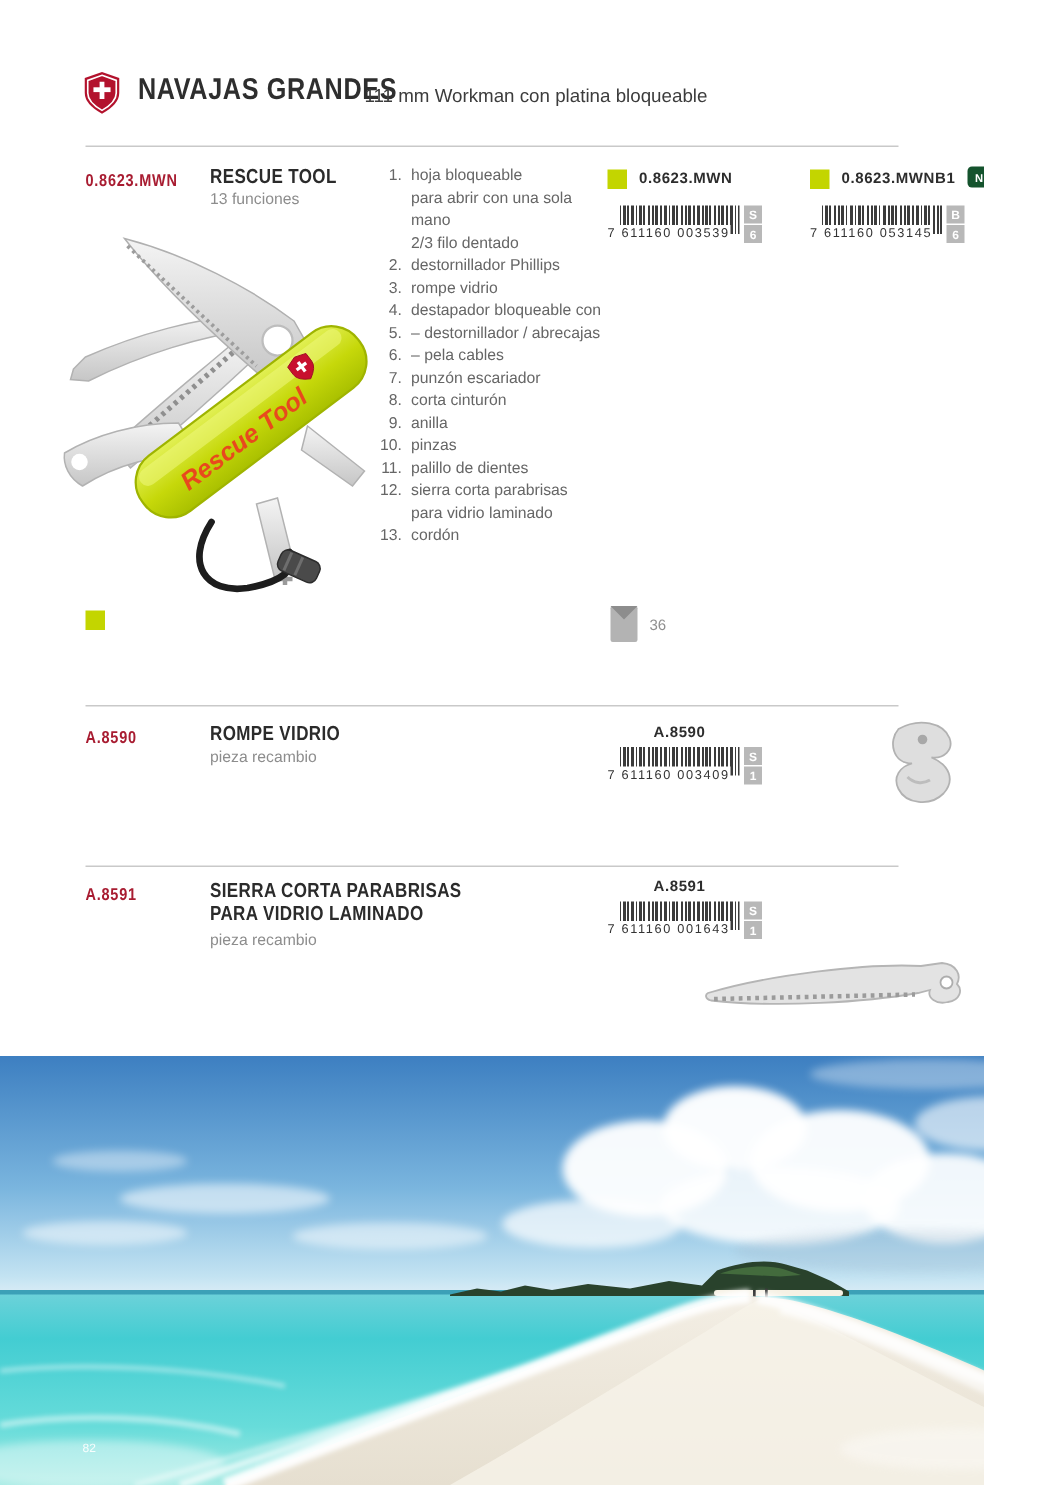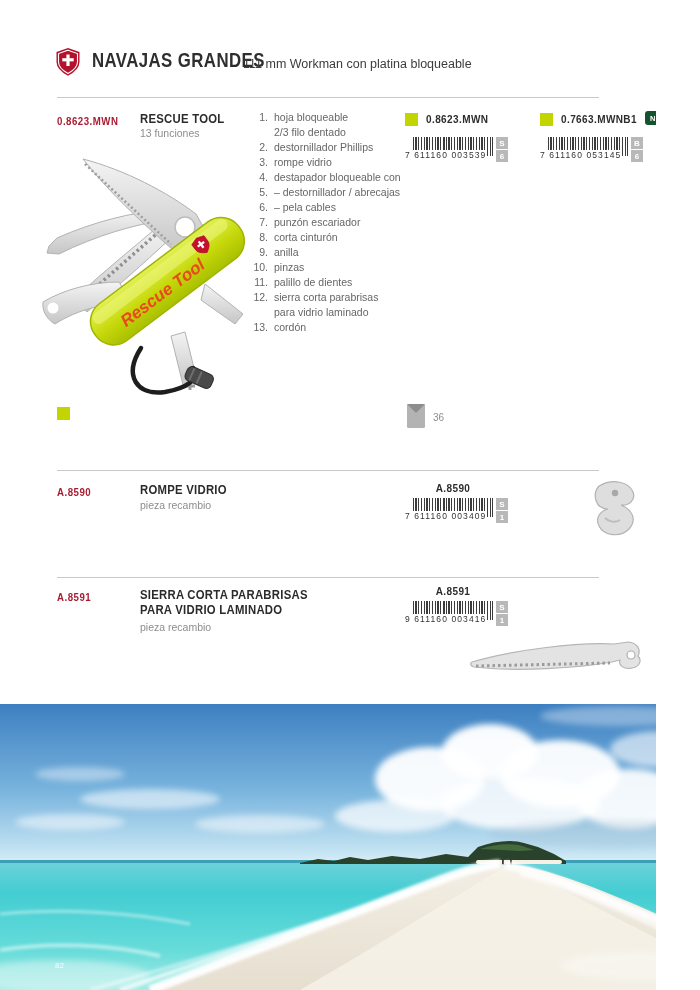--- a/index.html
+++ b/index.html
@@ -71,20 +71,21 @@
   </div>
   <div class="abs psub" style="left:140px;top:127px">13 funciones</div>
 
   <div class="abs feat-list" style="left:246px;top:110px;width:160px">
     <div class="feat-row">
         <span class="feat-num">1.</span>
         <span class="feat-txt">hoja bloqueable</span>
       </div>
     <div class="feat-row">
         <span class="feat-num"></span>
+        <span class="feat-txt">para abrir con una sola mano</span>
       </div>
     <div class="feat-row">
         <span class="feat-num"></span>
         <span class="feat-txt">2/3 filo dentado</span>
       </div>
     <div class="feat-row">
         <span class="feat-num">2.</span>
         <span class="feat-txt">destornillador Phillips</span>
       </div>
     <div class="feat-row">
@@ -199,21 +200,21 @@
       <div class="avail">
         <span class="av">S</span>
         <span class="av">6</span>
       </div>
     </div>
   </div>
 
   <div class="abs" style="left:540px;top:112px;width:135px">
     <div class="v-head">
       <span class="sq"></span>
-      <span class="v-code">0.7663.MWNB1</span>
+      <span class="v-code">0.8623.MWNB1</span>
       <span class="new-badge">NEW</span>
     </div>
     <div class="barcode">
       <div class="bars">
         <span class="ean">7 611160 053145</span>
       </div>
       <div class="avail">
         <span class="av">B</span>
         <span class="av">6</span>
       </div>
@@ -266,21 +267,21 @@
   </div>
   <div class="abs" style="left:140px;top:600px">
     <span class="pname cond">PARA VIDRIO LAMINADO</span>
   </div>
   <div class="abs psub" style="left:140px;top:621px">pieza recambio</div>
 
   <div class="abs" style="left:405px;top:586px">
     <div class="sp-label">A.8591</div>
     <div class="barcode" style="margin-top:4px">
       <div class="bars">
-        <span class="ean">9 611160 003416</span>
+        <span class="ean">7 611160 001643</span>
       </div>
       <div class="avail">
         <span class="av">S</span>
         <span class="av">1</span>
       </div>
     </div>
   </div>
 
   <svg class="abs" style="left:468px;top:634px" width="176" height="44" viewBox="0 0 176 44">
     <path d="M4,28 C44,16 110,8 146,10 L160,8 C170,9 173,16 170,22 C174,26 172,33 164,34 C156,36 150,31 152,26 L144,28 C110,34 50,38 6,33 C2,32 2,29 4,28 Z" fill="#e3e3e3" stroke="#b5b5b5" stroke-width="1.2"></path>

